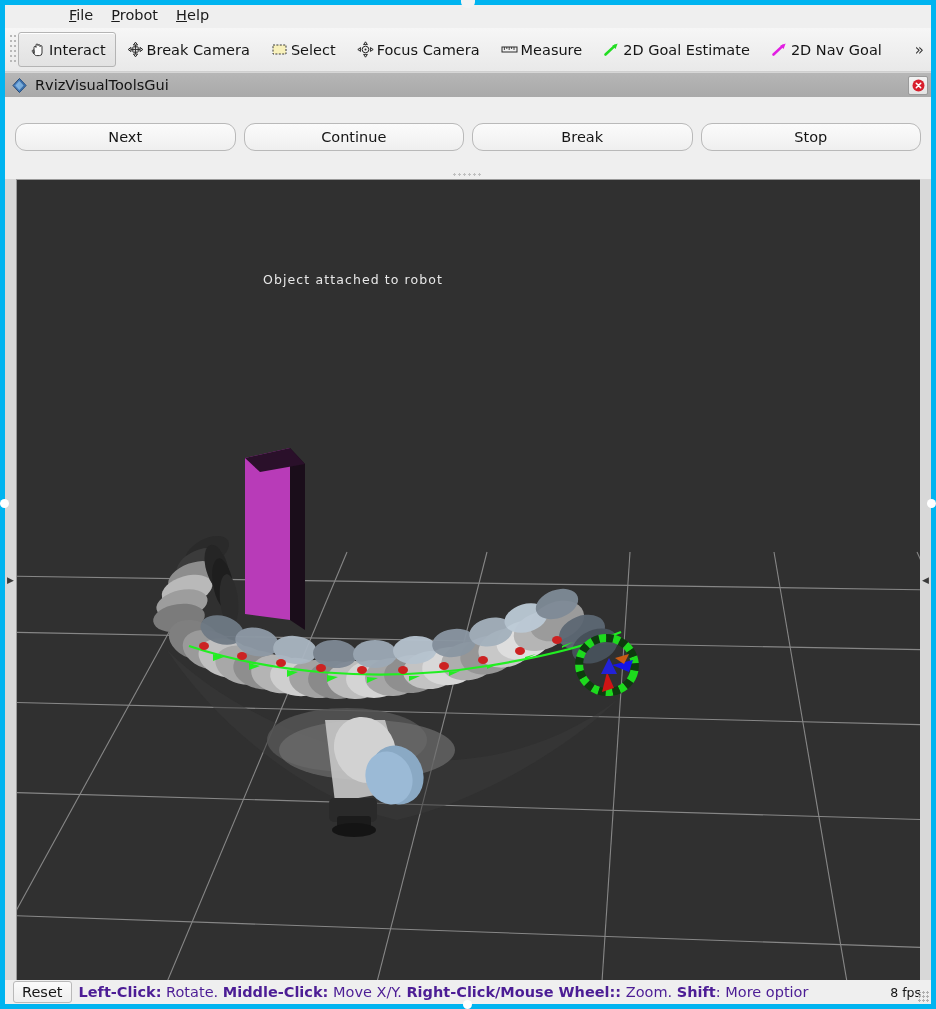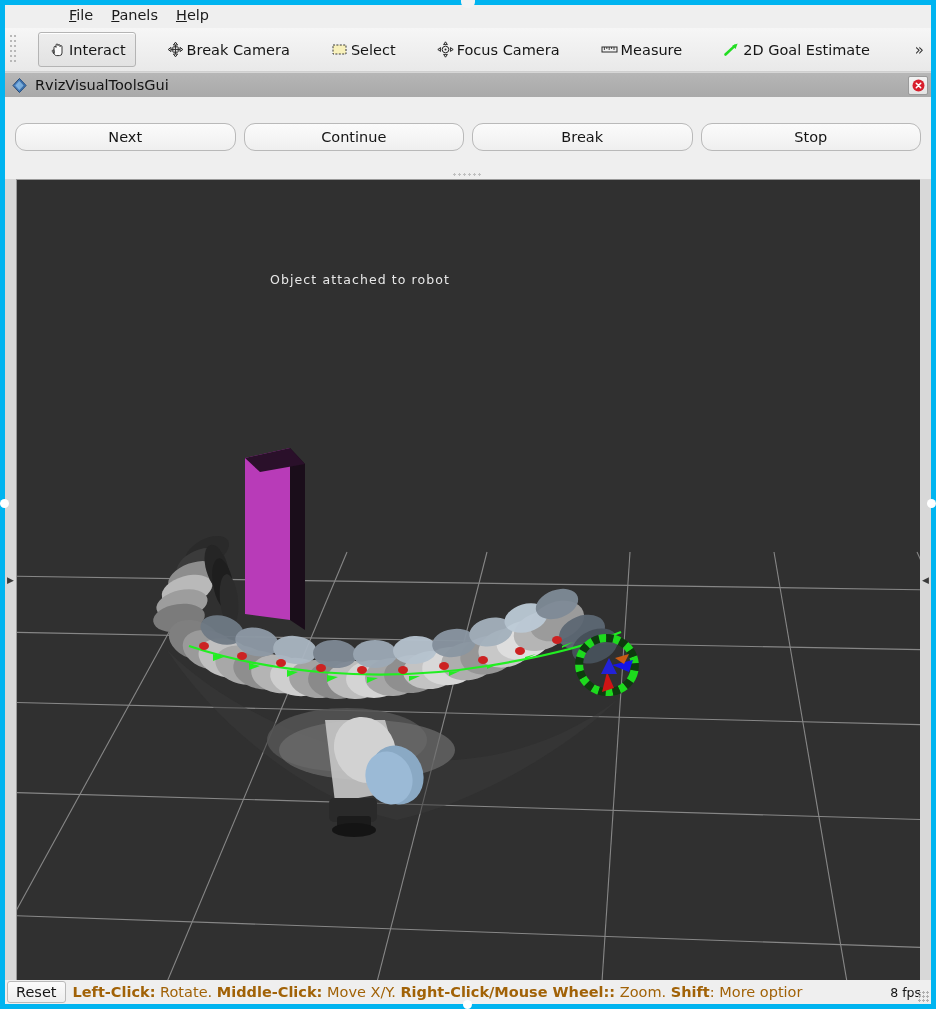--- a/index.html
+++ b/index.html
@@ -48,21 +48,21 @@
     white-space: nowrap;
   }
   .menu-item .ul { text-decoration: underline; }
 
   
   #toolbar {
     position: absolute; left: 0; top: 23px;
     width: 926px; height: 44px;
     background: linear-gradient(#f6f6f6, #e9e9e9);
     border-bottom: 1px solid #cfcfcf;
-    display: flex; align-items: center; gap: 20px;
+    display: flex; align-items: center;
   }
   #tb-handle {
     width: 10px; height: 30px; margin-left: 3px;
     background-image:
       radial-gradient(circle at 2px 2px, #b8b8b8 1px, transparent 1.2px);
     background-size: 4px 5px;
     background-position: 1px 4px;
     flex: 0 0 auto;
   }
   .tool-btn {
@@ -165,45 +165,45 @@
   #viewport {
     position: absolute; left: 11px; top: 0;
     width: 904px; height: 802px;
     background: #303030;
     overflow: hidden;
     border-top: 1px solid #9a9a9a;
     border-left: 1px solid #9a9a9a;
   }
   #viewport svg { display: block; }
   #scene-label {
-    position: absolute; left: 253px; top: 92px;
+    position: absolute; left: 246px; top: 92px;
     font-size: 12.5px; color: #e8e8e8;
     letter-spacing: 1.1px;
     font-family: "DejaVu Sans", sans-serif;
     white-space: nowrap;
   }
 
   
   #statusbar {
     position: absolute; left: 0; bottom: 0;
     width: 926px; height: 24px;
     background: #efefef;
     display: flex; align-items: center;
-    gap: 7px; padding-left: 2px;
+    gap: 7px; padding-left: 8px;
   }
   #reset-btn {
     height: 22px; padding: 0 8px;
     background: linear-gradient(#fbfbfb,#eeeeee);
     border: 1px solid #b9b9b9; border-radius: 3px;
     font-size: 14.5px; color: #151515;
     font-family: "DejaVu Sans", sans-serif;
     cursor: default;
   }
   #status-text {
-    font-size: 14.5px; color: #a16207;
+    font-size: 14.5px; color: #4c1d95;
     white-space: nowrap; overflow: hidden;
     flex: 1 1 auto;
   }
   #status-text b { font-weight: bold; }
   #fps {
     font-size: 12.5px; color: #141414;
     margin-right: 10px; white-space: nowrap;
   }
   #grip {
     position: absolute; right: 1px; bottom: 1px;
@@ -229,21 +229,21 @@
   <div class="edge-dot" style="right:0px; top:499px;"></div>
   <div class="edge-dot" style="left:463px; bottom:0px;"></div>
 
   <div id="window">
 
     <div id="menubar">
       <div class="menu-item">
         <span class="ul">F</span><span>ile</span>
       </div>
       <div class="menu-item">
-        <span class="ul">P</span><span>anels</span>
+        <span class="ul">P</span><span>robot</span>
       </div>
       <div class="menu-item">
         <span class="ul">H</span><span>elp</span>
       </div>
     </div>
 
     <div id="toolbar">
       <div id="tb-handle"></div>
 
       <div class="tool-btn checked">
@@ -316,20 +316,29 @@
       <div class="tool-btn">
         <span class="tool-icon">
           <svg width="17" height="17" viewBox="0 0 17 17">
             <line x1="2.5" y1="13.5" x2="12" y2="4.6" stroke="#22dd22" stroke-width="2.6" stroke-linecap="round"></line>
             <path d="M14.6 2.4 L12.6 8 L9.2 4.7 z" fill="#22dd22"></path>
           </svg>
         </span>
         <span>2D Goal Estimate</span>
       </div>
 
+      <div class="tool-btn">
+        <span class="tool-icon">
+          <svg width="17" height="17" viewBox="0 0 17 17">
+            <line x1="2.5" y1="13.5" x2="12" y2="4.6" stroke="#e21ee2" stroke-width="2.6" stroke-linecap="round"></line>
+            <path d="M14.6 2.4 L12.6 8 L9.2 4.7 z" fill="#e21ee2"></path>
+          </svg>
+        </span>
+        <span>2D Nav Goal</span>
+      </div>
 
       <div id="tb-overflow">»</div>
     </div>
 
     <div id="panel-title">
       <span class="tool-icon">
         <svg width="17" height="17" viewBox="0 0 17 17">
           <path d="M8.5 1.5 L15 8.5 L8.5 15.5 L2 8.5 z" fill="#4f86c6" stroke="#1b3f6b" stroke-width="1"></path>
           <path d="M8.5 1.5 L15 8.5 L8.5 15.5 z" fill="#3a6da8"></path>
           <path d="M8.5 4 L12.6 8.5 L8.5 13 L4.4 8.5 z" fill="#8fc2ea" opacity="0.75"></path>

